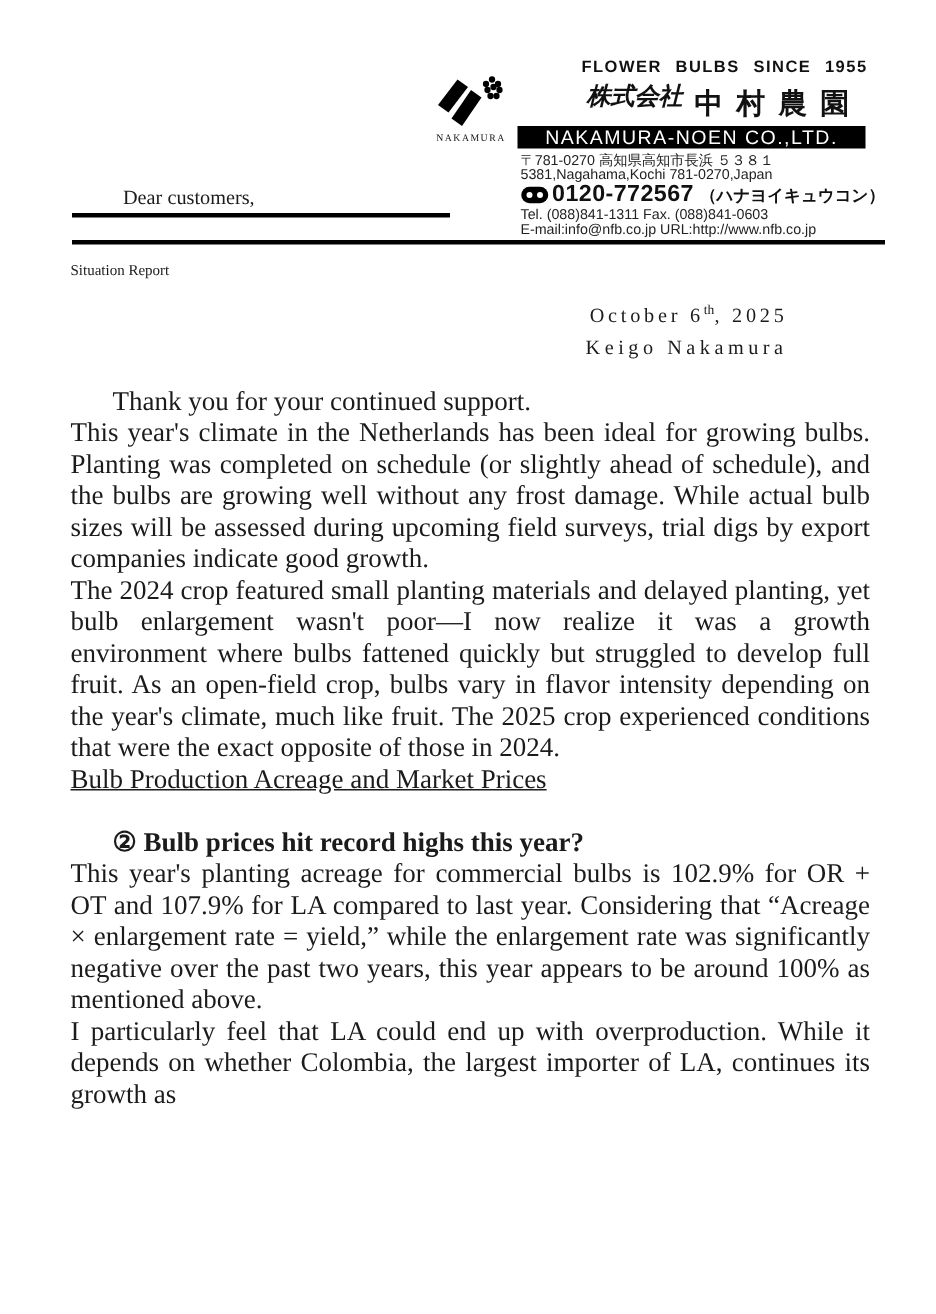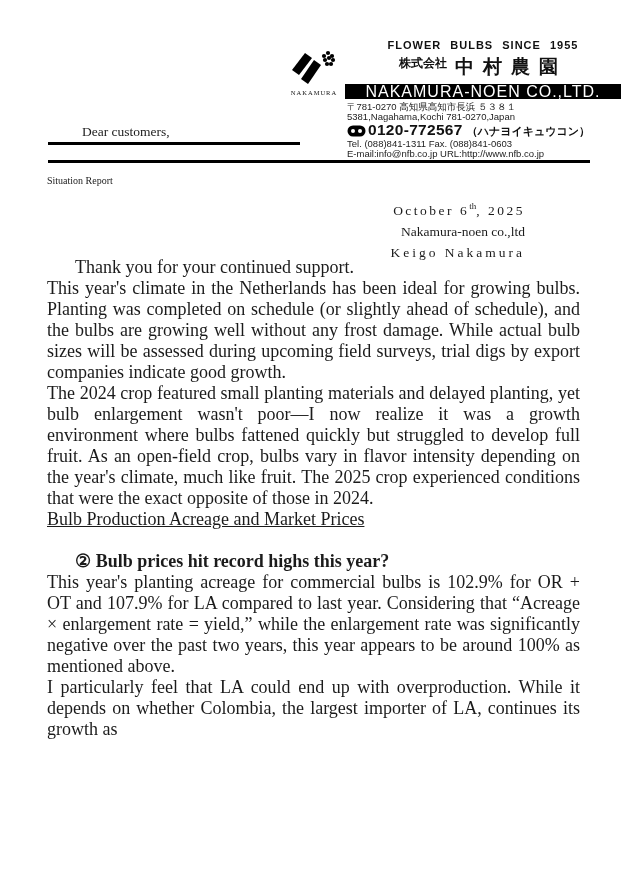--- a/index.html
+++ b/index.html
@@ -23,31 +23,31 @@
   .tagline {
     position:absolute; left:345px; top:39px; width:276px;
     text-align:center;
     font-family:"Liberation Sans","DejaVu Sans",sans-serif;
     font-weight:bold; font-size:11px; letter-spacing:1px; word-spacing:5px;
     color:#111;
   }
   .company-line { position:absolute; left:345px; top:54px; width:276px; text-align:center; white-space:nowrap; color:#111; }
   .company-prefix {
     font-family:"Liberation Sans","DejaVu Sans",sans-serif;
-    font-size:12px; font-weight:bold; vertical-align:6px; margin-right:8px;
+    font-size:16px; font-weight:bold; vertical-align:6px; margin-right:8px;font-style:italic;
   }
   .company-jp {
     font-family:"Liberation Sans","DejaVu Sans",sans-serif;
     font-size:19px; font-weight:bold; letter-spacing:9px;
   }
   .black-bar {
-    position:absolute; left:345px; top:84px; width:276px; height:15px;
+    position:absolute; left:345px; top:84px; width:232px; height:15px;
     background:#000; color:#fff; text-align:center;
     font-family:"Liberation Sans","DejaVu Sans",sans-serif;
-    font-size:16px; line-height:15px; letter-spacing:1px;
+    font-size:13px; line-height:15px; letter-spacing:1px;
   }
   .addr, .contact {
     position:absolute; left:347px; width:276px;
     font-family:"Liberation Sans","DejaVu Sans",sans-serif;
     font-size:9.5px; color:#222; white-space:nowrap;
   }
   .addr-jp   { top:101px; }
   .addr-en   { top:111px; }
   .telfax    { top:138px; }
   .emailurl  { top:148px; }
@@ -130,21 +130,20 @@
   <div class="contact emailurl">E-mail:info@nfb.co.jp  URL:http://www.nfb.co.jp</div>
 
   <div class="salutation">Dear customers,</div>
   <div class="rule rule-short"></div>
   <div class="rule rule-long"></div>
 
   <div class="doc-title">Situation Report</div>
 
   <div class="sender">
     <div class="date-line"><span>October 6</span><sup>th</sup><span>, 2025</span></div>
-    <div>Nakamura-noen co.,ltd</div>
     <div class="sender-name">Keigo Nakamura</div>
   </div>
 
   <div class="body-text">
       <p class="para indent">Thank you for your continued support.</p>
       <p class="para">This year's climate in the Netherlands has been ideal for growing bulbs. Planting was completed on schedule (or slightly ahead of schedule), and the bulbs are growing well without any frost damage. While actual bulb sizes will be assessed during upcoming field surveys, trial digs by export companies indicate good growth.</p>
       <p class="para">The 2024 crop featured small planting materials and delayed planting, yet bulb enlargement wasn't poor—I now realize it was a growth environment where bulbs fattened quickly but struggled to develop full fruit. As an open-field crop, bulbs vary in flavor intensity depending on the year's climate, much like fruit. The 2025 crop experienced conditions that were the exact opposite of those in 2024.</p>
       <p class="para uline">Bulb Production Acreage and Market Prices</p>
       <p class="para indent bold gap">②  Bulb prices hit record highs this year?</p>
       <p class="para">This year's planting acreage for commercial bulbs is 102.9% for OR + OT and 107.9% for LA compared to last year. Considering that “Acreage × enlargement rate = yield,” while the enlargement rate was significantly negative over the past two years, this year appears to be around 100% as mentioned above.</p>

